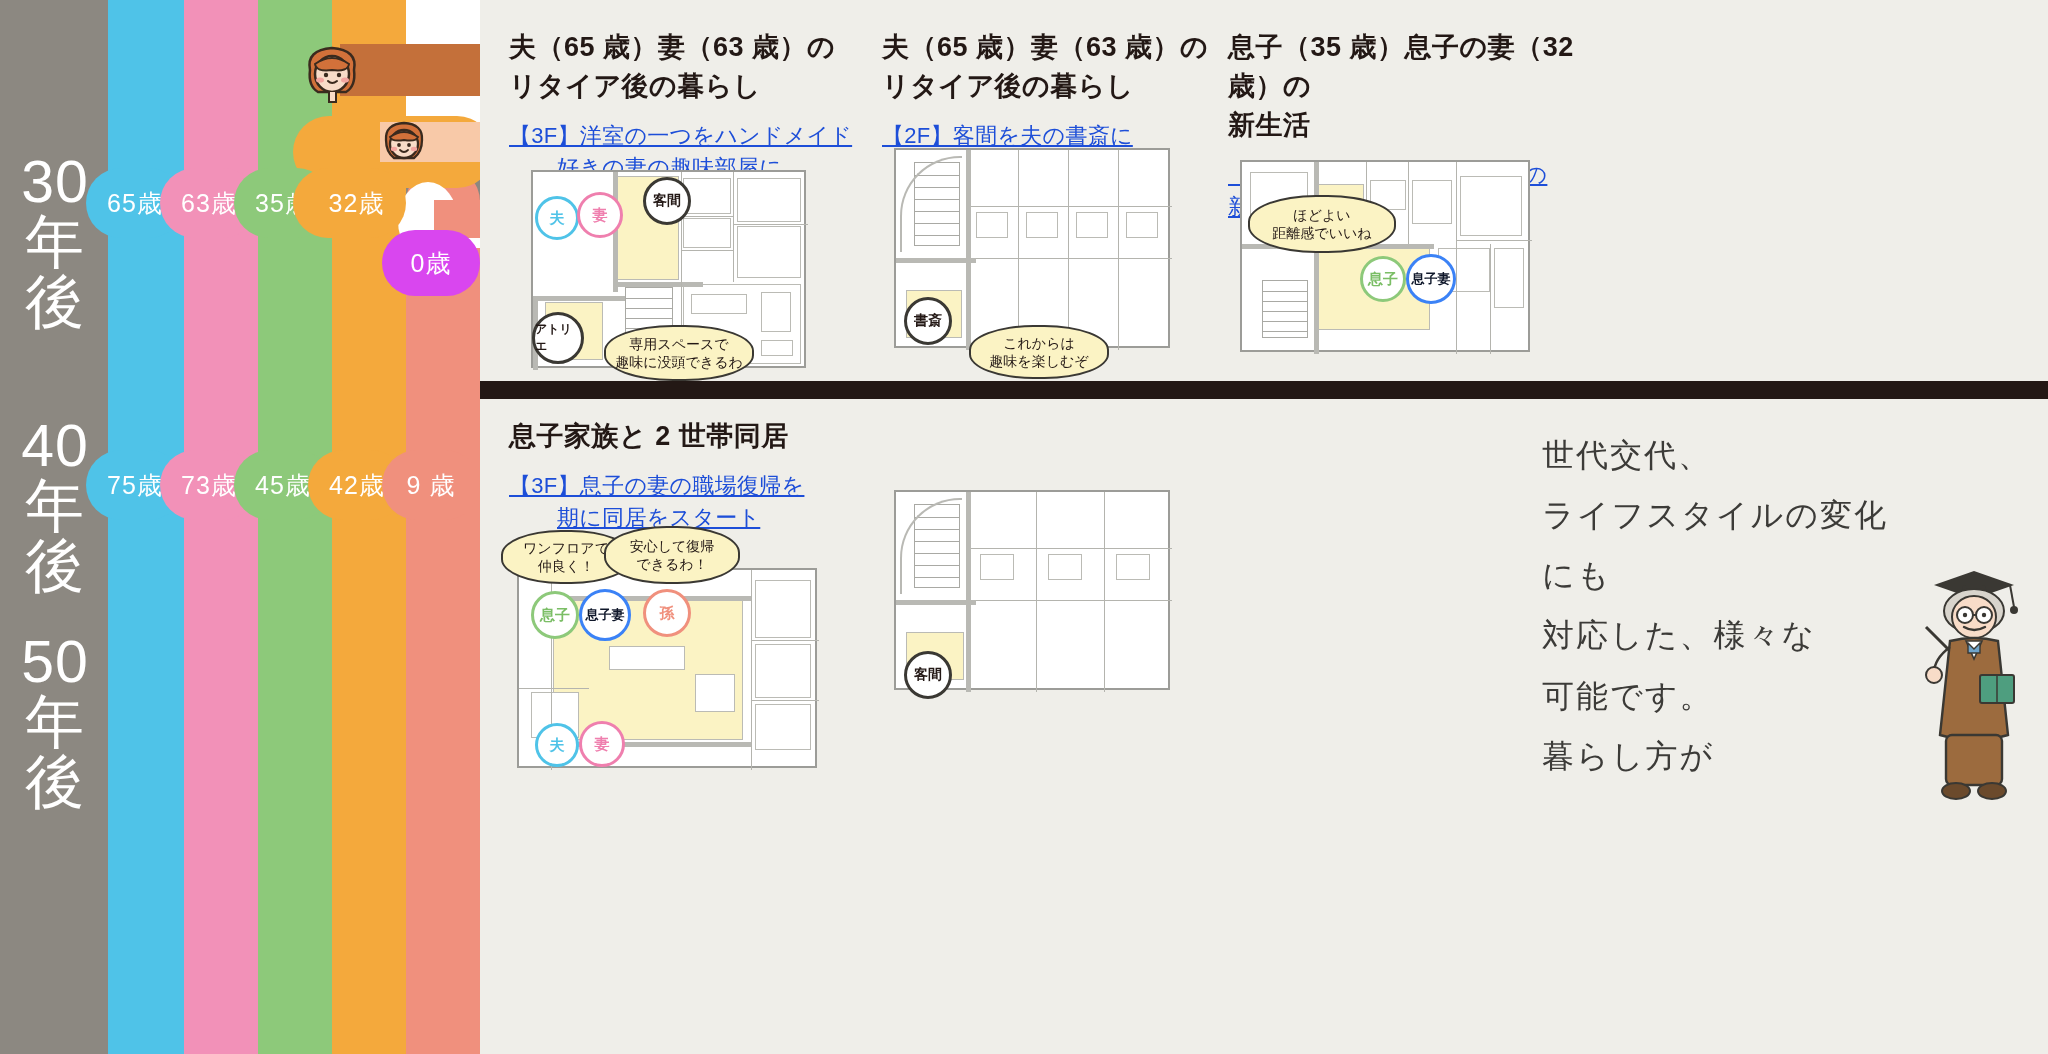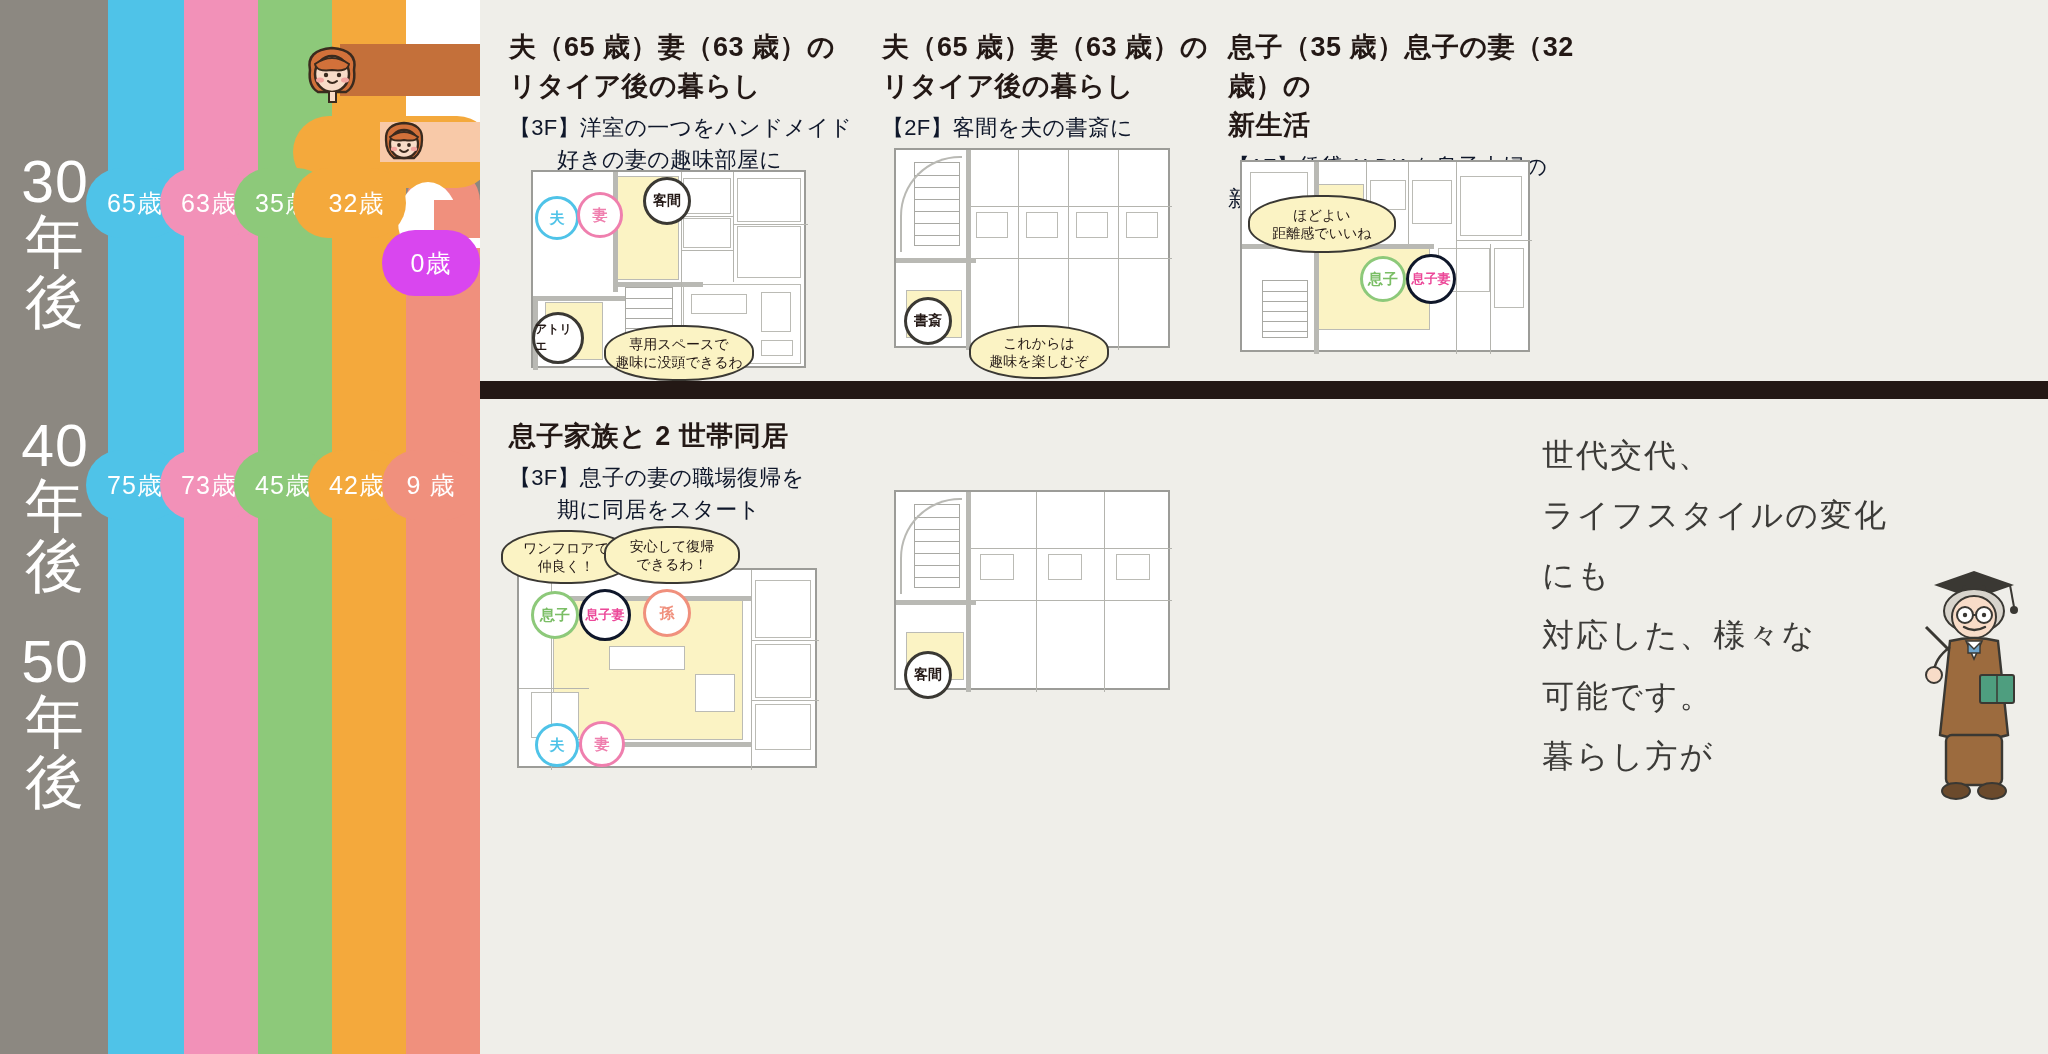--- a/index.html
+++ b/index.html
@@ -11,42 +11,42 @@
   .tl-pill { position:absolute; border-radius:999px; display:flex; align-items:center; justify-content:center;
              color:#fff; font-size:25px; letter-spacing:1px; }
   .tl-era { position:absolute; color:#fff; font-size:59px; line-height:1.02; font-weight:400; letter-spacing:1px; text-align:center; }
 
   
   #content { position:absolute; left:480px; top:0; width:1568px; height:1054px; background:#EFEEE9; }
   #divider { position:absolute; left:0; top:381px; width:1568px; height:18px; background:#231815; }
 
   .panel { position:absolute; }
   .p-title { font-size:27px; font-weight:bold; color:#231815; line-height:1.44; letter-spacing:.5px; }
-  .p-desc { font-size:22px; color:#0f172a; line-height:1.45; margin-top:6px; letter-spacing:.3px; }
+  .p-desc { font-size:22px; color:#1d4ed8; line-height:1.45; margin-top:14px; letter-spacing:.3px;text-decoration:underline; }
   .p-desc .indent { display:block; padding-left:48px; }
 
   
   .fp { position:absolute; background:#fff; border:2px solid #9C9C98; }
   .fp-in { position:absolute; inset:0; }
   .rm { position:absolute; background:#FBF3C4; border:1px solid #BBBBB5; }
   .rmw { position:absolute; background:#fff; border:1px solid #BBBBB5; }
   .wallv { position:absolute; background:#B9B9B4; width:5px; }
   .wallh { position:absolute; background:#B9B9B4; height:5px; }
   .thin-v { position:absolute; background:#B4B4AE; width:1px; }
   .thin-h { position:absolute; background:#B4B4AE; height:1px; }
   .stair { position:absolute; background:#fff; border:1px solid #A9A9A4; }
   .stair i { position:absolute; left:0; right:0; height:1px; background:#A9A9A4; }
 
   
   .badge { position:absolute; border-radius:50%; background:#fff; display:flex; align-items:center;
            justify-content:center; font-size:15px; font-weight:bold; z-index:7; }
   .b-husband { border:3px solid #4FC3E8; color:#4FC3E8; }
   .b-wife    { border:3px solid #EF7FAE; color:#EF7FAE; }
   .b-son     { border:3px solid #8DC97A; color:#7BBE66; }
-  .b-sonwife { border:3px solid #0f172a; color:#ec4899; }
+  .b-sonwife { border:3px solid #3b82f6; color:#0f172a; }
   .b-grand   { border:3px solid #F0907D; color:#F0907D; }
   .b-dark    { border:3px solid #3A3833; color:#231815; }
 
   
   .bub { position:absolute; background:#FBF3C4; border:2px solid #3A3833; border-radius:50%;
          display:flex; flex-direction:column; align-items:center; justify-content:center;
          font-size:14px; color:#231815; line-height:1.32; z-index:8; text-align:center; }
   .bub.sq { border-radius:46%; }
 
   

